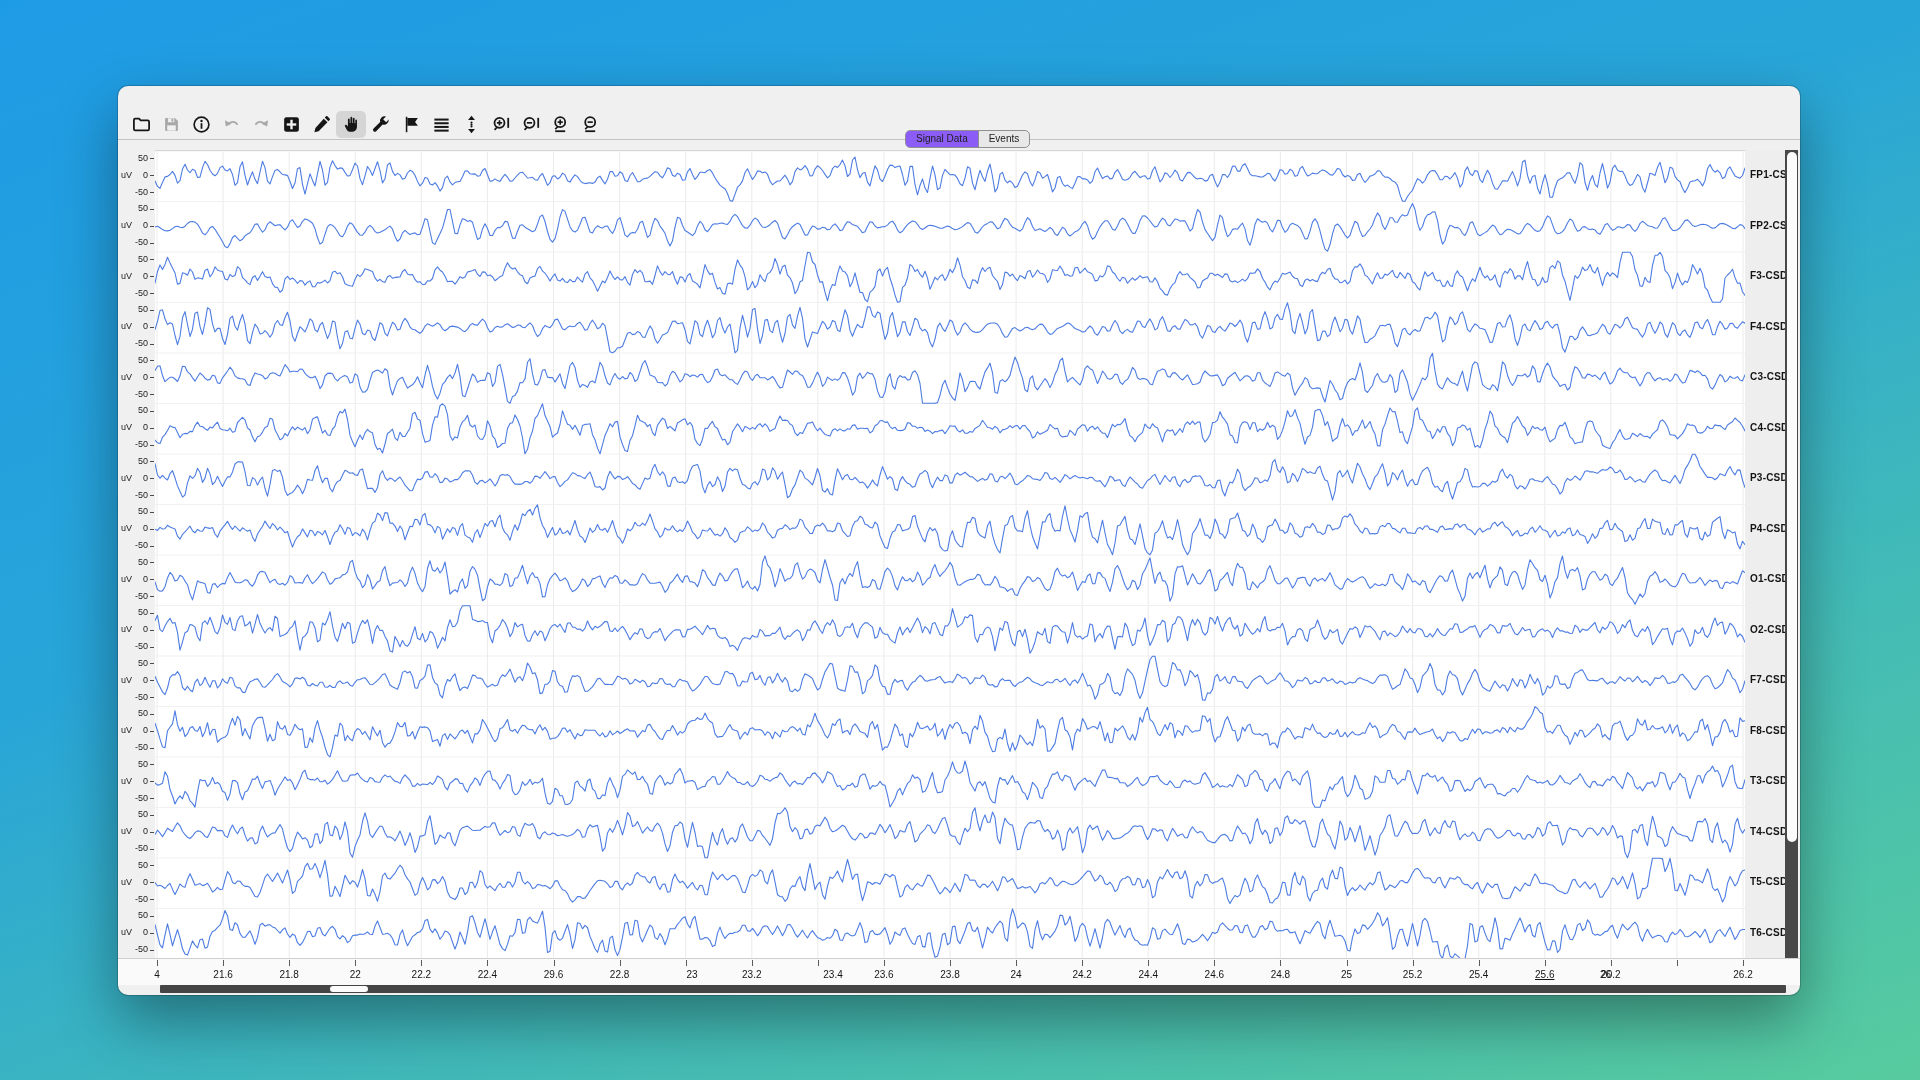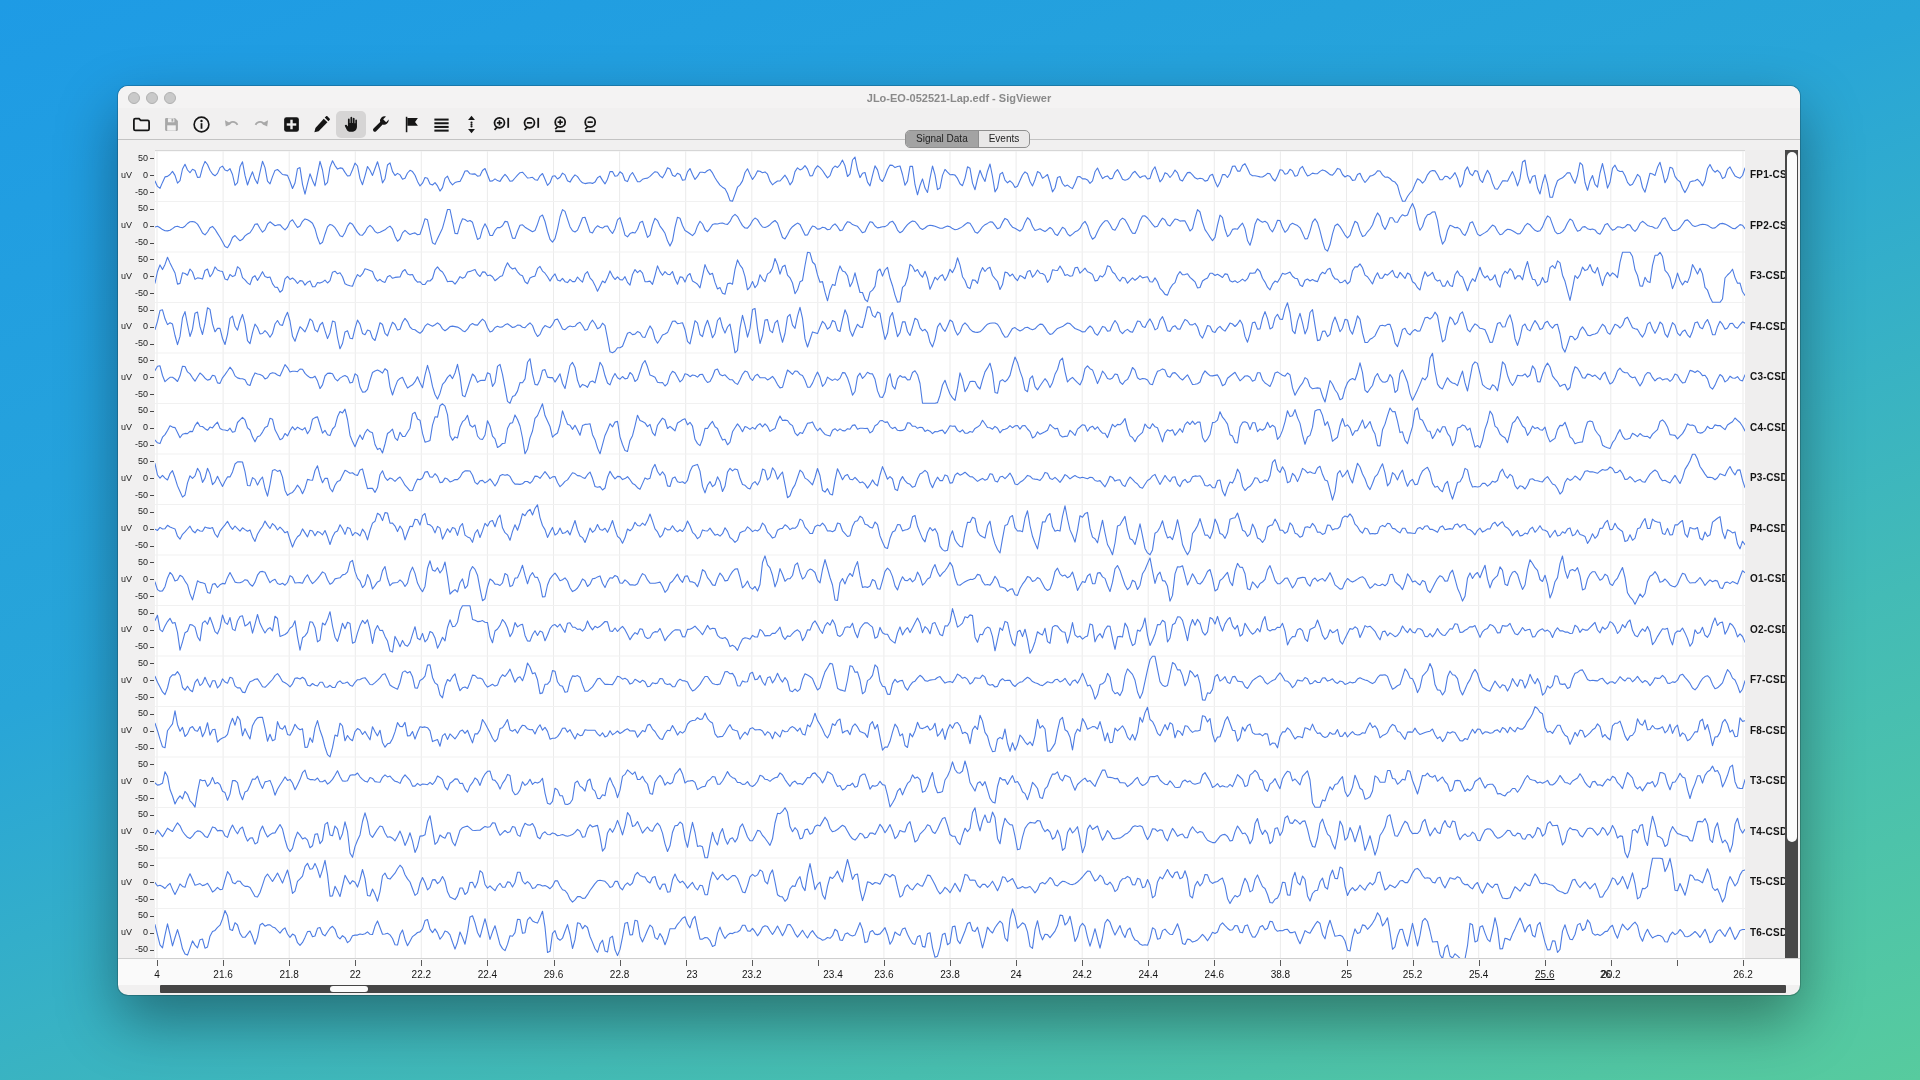--- a/index.html
+++ b/index.html
@@ -26,21 +26,21 @@
   .tbtn { width:30px; height:27px; display:flex; align-items:center; justify-content:center;
           color:#161616; border-radius:5px; }
   .tbtn.disabled { color:#a8a8a8; }
   .tbtn.active { background:#d6d5d5; }
   
   .tabline { position:absolute; left:0; top:53px; width:100%; height:1px; background:#c3c3c3; }
   .segmented { position:absolute; left:787px; top:44px; height:18px; display:flex;
                border:1px solid #8f8f8f; border-radius:5px; overflow:hidden; background:#e9e8e8;
                font-size:10px; color:#222; }
   .seg { padding:0 10px; line-height:16px; }
-  .seg.sel { background:#a3a3a3; }
+  .seg.sel { background:#8b5cf6; }
   .seg + .seg { border-left:1px solid #8f8f8f; }
   
   .plotwrap { position:absolute; left:37px; top:64px; width:1590px; height:808px;
               background:#ffffff; border-top:1px solid #d6d6d6; }
   .gutterL { position:absolute; left:0; top:64px; width:37px; height:808px; background:#f1f0f0; }
   .ylab { position:absolute; font-size:9px; color:#1c1c1c; right:7px; white-space:nowrap; }
   .ytick { position:absolute; right:1px; width:4px; height:1px; background:#4a4a4a; }
   .uv { position:absolute; left:3px; font-size:9px; color:#1c1c1c; }
   .labsR { position:absolute; left:1627px; top:64px; width:40px; height:808px; background:#efeeee; }
   .chname { position:absolute; left:5px; font-size:10px; font-weight:700; color:#141414;
@@ -54,26 +54,20 @@
   .tlabel { position:absolute; top:883px; width:44px; text-align:center; font-size:10px; color:#161616; }
   .htrack { position:absolute; left:42px; top:899px; width:1626px; height:8px; background:#454545; border-radius:1px; }
   .hthumb { position:absolute; left:170px; top:1px; width:38px; height:6px; background:#fbfbfb; border-radius:3px; }
   svg.waves { position:absolute; left:0; top:0; }
 </style>
 </head>
 <body>
 
 <div class="window">
 
-  <div class="titlebar">
-    <div class="tl" style="left:10px"></div>
-    <div class="tl" style="left:28px"></div>
-    <div class="tl" style="left:46px"></div>
-    <div class="title">JLo-EO-052521-Lap.edf - SigViewer</div>
-  </div>
 
   <div class="toolbar" id="toolbar">
       <div class="tbtn">
         <svg viewBox="0 0 16 16" width="19" height="19">
           <path d="M1.6 4.3c0-.7.5-1.2 1.2-1.2h3.1l1.4 1.5h5.9c.7 0 1.2.5 1.2 1.2v6c0 .7-.5 1.2-1.2 1.2H2.8c-.7 0-1.2-.5-1.2-1.2z" fill="none" stroke="currentColor" stroke-width="1.5"></path>
         </svg>
       </div>
       <div class="tbtn disabled">
         <svg viewBox="0 0 16 16" width="19" height="19">
           <path d="M2.6 3.6c0-.6.4-1 1-1h7.3l2.5 2.5v7.3c0 .6-.4 1-1 1H3.6c-.6 0-1-.4-1-1z" fill="currentColor"></path>
@@ -424,21 +418,21 @@
       <div class="tlabel" style="left: 810px;">23.8</div>
       <div class="tmark" style="left: 898.083px;"></div>
       <div class="tlabel" style="left: 876.083px;">24</div>
       <div class="tmark" style="left: 964.167px;"></div>
       <div class="tlabel" style="left: 942.167px;">24.2</div>
       <div class="tmark" style="left: 1030.25px;"></div>
       <div class="tlabel" style="left: 1008.25px;">24.4</div>
       <div class="tmark" style="left: 1096.33px;"></div>
       <div class="tlabel" style="left: 1074.33px;">24.6</div>
       <div class="tmark" style="left: 1162.42px;"></div>
-      <div class="tlabel" style="left: 1140.42px;">38.8</div>
+      <div class="tlabel" style="left: 1140.42px;">24.8</div>
       <div class="tmark" style="left: 1228.5px;"></div>
       <div class="tlabel" style="left: 1206.5px;">25</div>
       <div class="tmark" style="left: 1294.58px;"></div>
       <div class="tlabel" style="left: 1272.58px;">25.2</div>
       <div class="tmark" style="left: 1360.67px;"></div>
       <div class="tlabel" style="left: 1338.67px;">25.4</div>
       <div class="tmark" style="left: 1426.75px;"></div>
       <div class="tlabel" style="left: 1404.75px; text-decoration: underline;">25.6</div>
       <div class="tmark" style="left: 1492.83px;"></div>
       <div class="tlabel" style="left: 1470.83px;">20.2</div>

